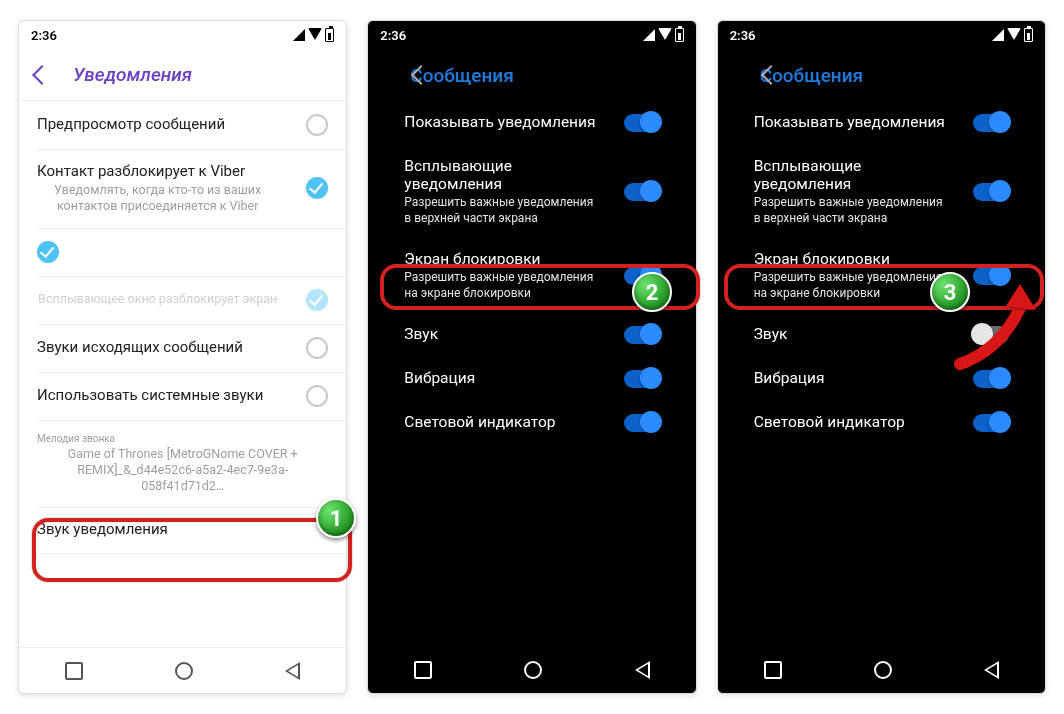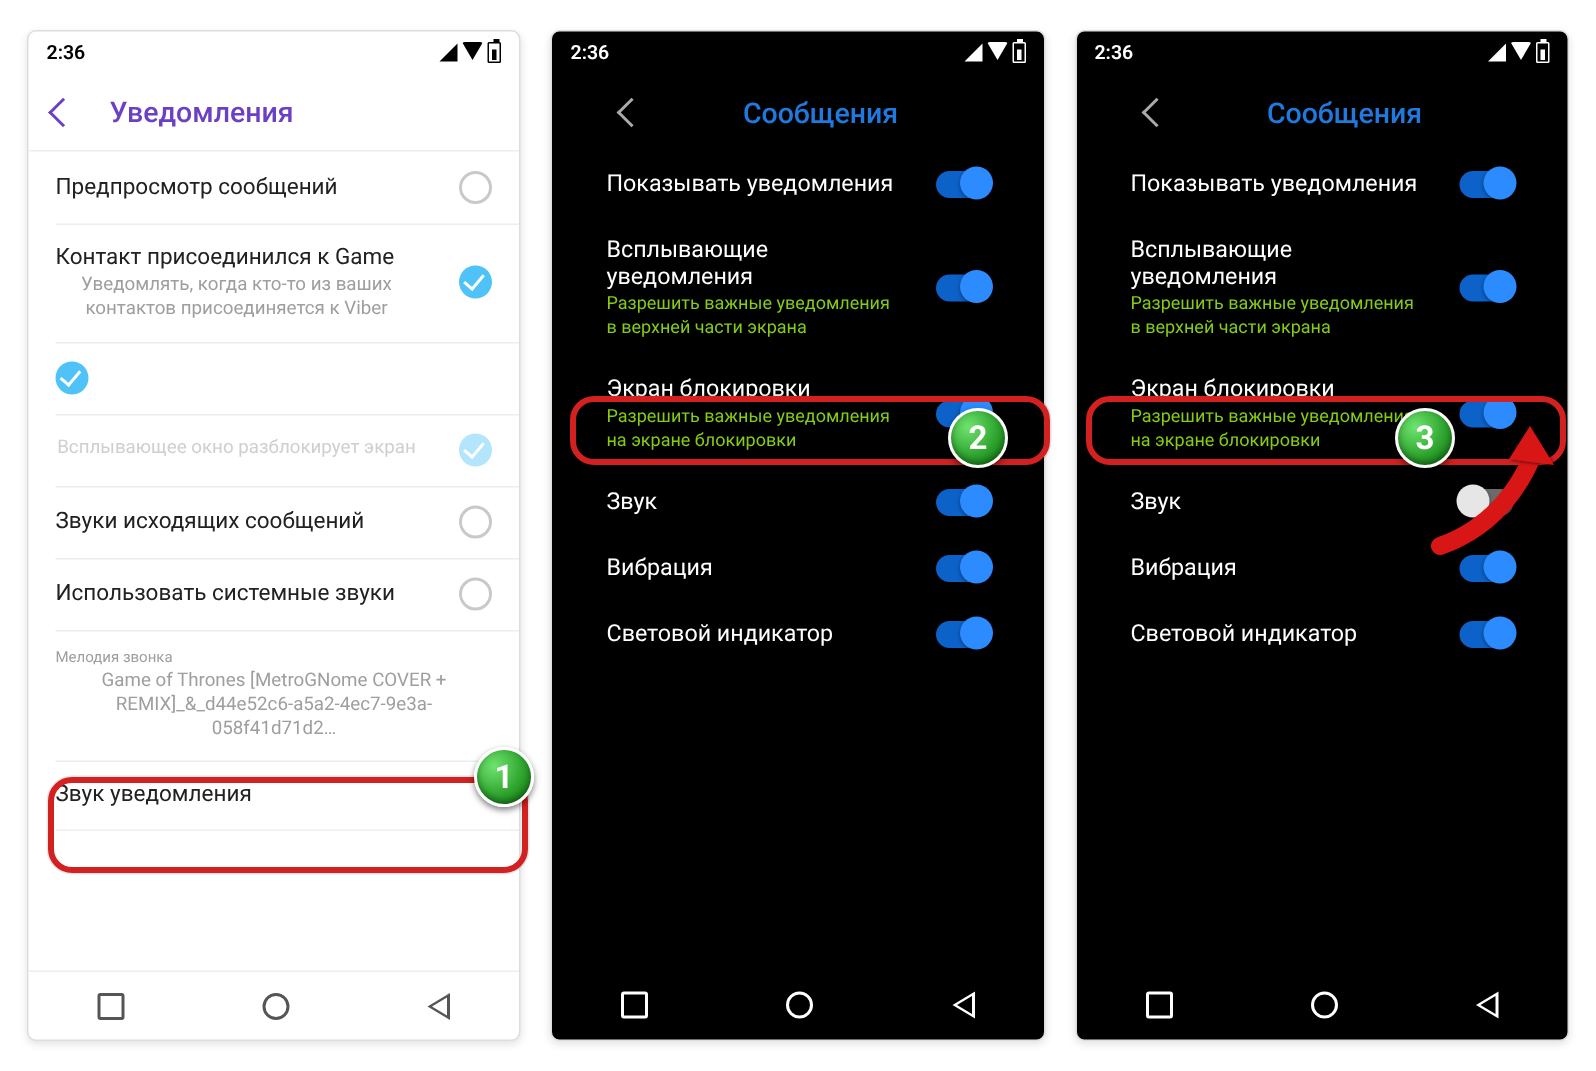--- a/index.html
+++ b/index.html
@@ -16,22 +16,22 @@
   .wifi { width:14px; height:14px; display:inline-block; position:relative; }
   .wifi::before { content:''; position:absolute; left:0; top:0; width:0; height:0; border-left:7px solid transparent; border-right:7px solid transparent; border-top:12px solid currentColor; border-radius:2px;}
   .batt { width:9px; height:14px; border:1.5px solid currentColor; border-radius:1px; position:relative; display:inline-block; }
   .batt::before { content:''; position:absolute; left:2px; right:2px; bottom:1px; height:60%; background:currentColor; }
   .batt::after { content:''; position:absolute; left:2.5px; top:-3px; width:4px; height:2px; background:currentColor; }
   .phone.light .status { color:#000; }
   .phone.dark  .status { color:#fff; }
 
   
   .hdr { height: 52px; display: flex; align-items: center; padding: 0 12px; gap: 20px; font-size: 19px; font-weight: 500; }
-  .phone.light .hdr { color: #6c40c3; border-bottom: 1px solid #eee; }
-  .phone.dark  .hdr { color: #1f7ae0; justify-content: center; position: relative; margin-left: 30px; }
+  .phone.light .hdr { color: #6c40c3; border-bottom: 1px solid #eee; font-style: italic; }
+  .phone.dark  .hdr { color: #1f7ae0; justify-content: flex-start; position: relative; margin-left: 30px; }
   .phone.dark  .hdr .back { position: absolute; left: 12px; color: #aaa; }
   .back { display:inline-flex; width:22px; height:22px; align-items:center; justify-content:center; cursor:pointer; }
   .arrow-left { width:14px; height:14px; border-left:2px solid currentColor; border-bottom:2px solid currentColor; transform: rotate(45deg); }
   .phone.dark .arrow-left { border-color:#aaa; }
 
   
   .list { flex:1; overflow:hidden; padding: 0 0; }
   .row { padding: 14px 18px; display:flex; align-items:center; justify-content:space-between; gap:28px; position:relative; }
   .row-text { flex:1; min-width:0; }
   .row-title { font-size:15px; margin-bottom:2px; }
@@ -39,21 +39,21 @@
   .phone.light .row-title { color:#212121; }
   .phone.light .row-sub { color:#9e9e9e;text-align:center; }
   .phone.light .row { border-bottom: none; }
   .phone.light .row + .row::before { content:''; position:absolute; top:0; left:18px; right:0; height:1px; background:#eee; }
   .phone.light .row.disabled .row-title { color:#bdbdbd; }
   .phone.light .row.disabled .row-sub { color:#cfcfcf; }
   .phone.light .row.section .row-title { color:#9e9e9e; font-size:10px; }
   .phone.light .row.section .row-sub { color:#9e9e9e; }
 
   .phone.dark .row-title { color:#fff; font-size:15.5px; }
-  .phone.dark .row-sub { color:#84cc16; font-size:12px; }
+  .phone.dark .row-sub { color:#e5e5e5; font-size:12px; }
   .phone.dark .row { padding:12px 36px; }
 
   
   .circ { width:22px; height:22px; border-radius:50%; flex:0 0 22px; }
   .circ.empty { border:2px solid #c9c9c9; }
   .circ.checked { background:#4fc3f7; position:relative; }
   .circ.checked::after { content:''; position:absolute; left:6px; top:3px; width:6px; height:11px; border-right:2.5px solid #fff; border-bottom:2.5px solid #fff; transform:rotate(40deg); }
   .circ.checked.dim { background:#b3e5fc; }
 
   
@@ -117,21 +117,21 @@
     </div>
     <div class="list" id="list-light">
         <div class="row">
           <div class="row-text">
             <div class="row-title">Предпросмотр сообщений</div>
           </div>
           <span class="circ empty"></span>
         </div>
         <div class="row">
           <div class="row-text">
-            <div class="row-title">Контакт присоединился к Game</div>
+            <div class="row-title">Контакт разблокирует к Viber</div>
             <div class="row-sub">Уведомлять, когда кто-то из ваших контактов присоединяется к Viber</div>
           </div>
           <span class="circ checked"></span>
         </div>
         <div class="row">
           <span class="circ checked"></span>
         </div>
         <div class="row disabled">
           <div class="row-text">
             <div class="row-sub">Всплывающее окно разблокирует экран</div>

